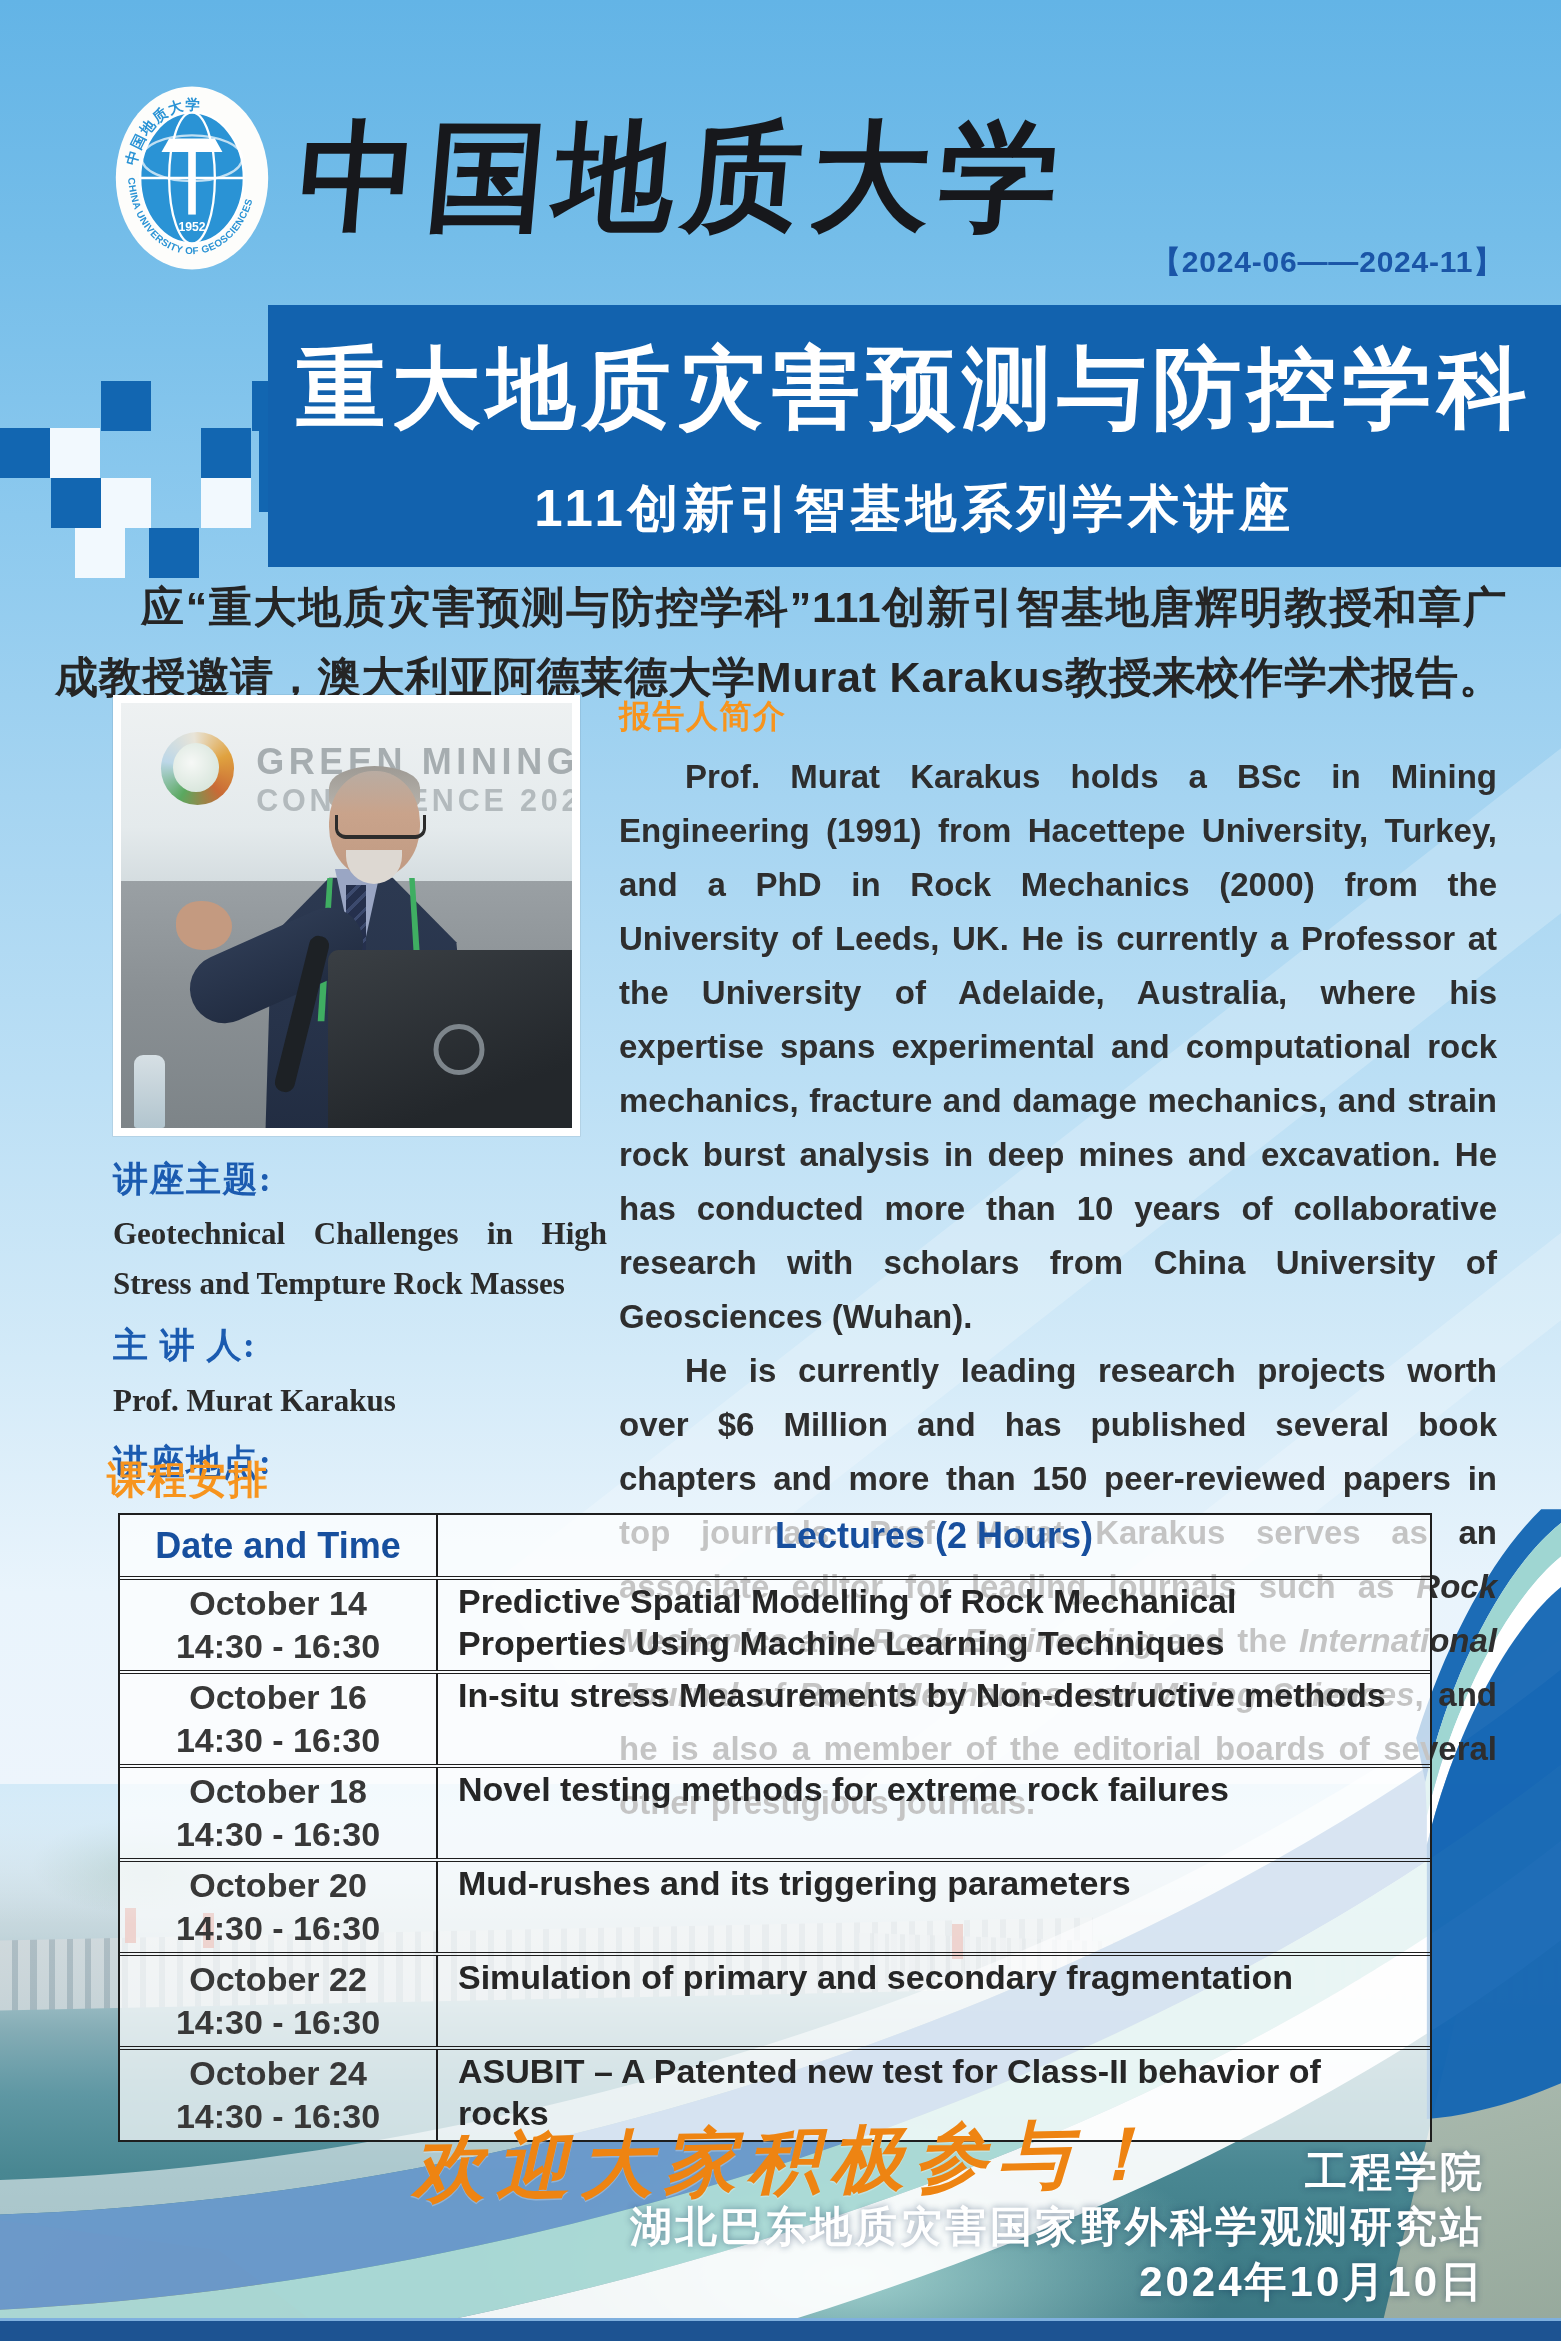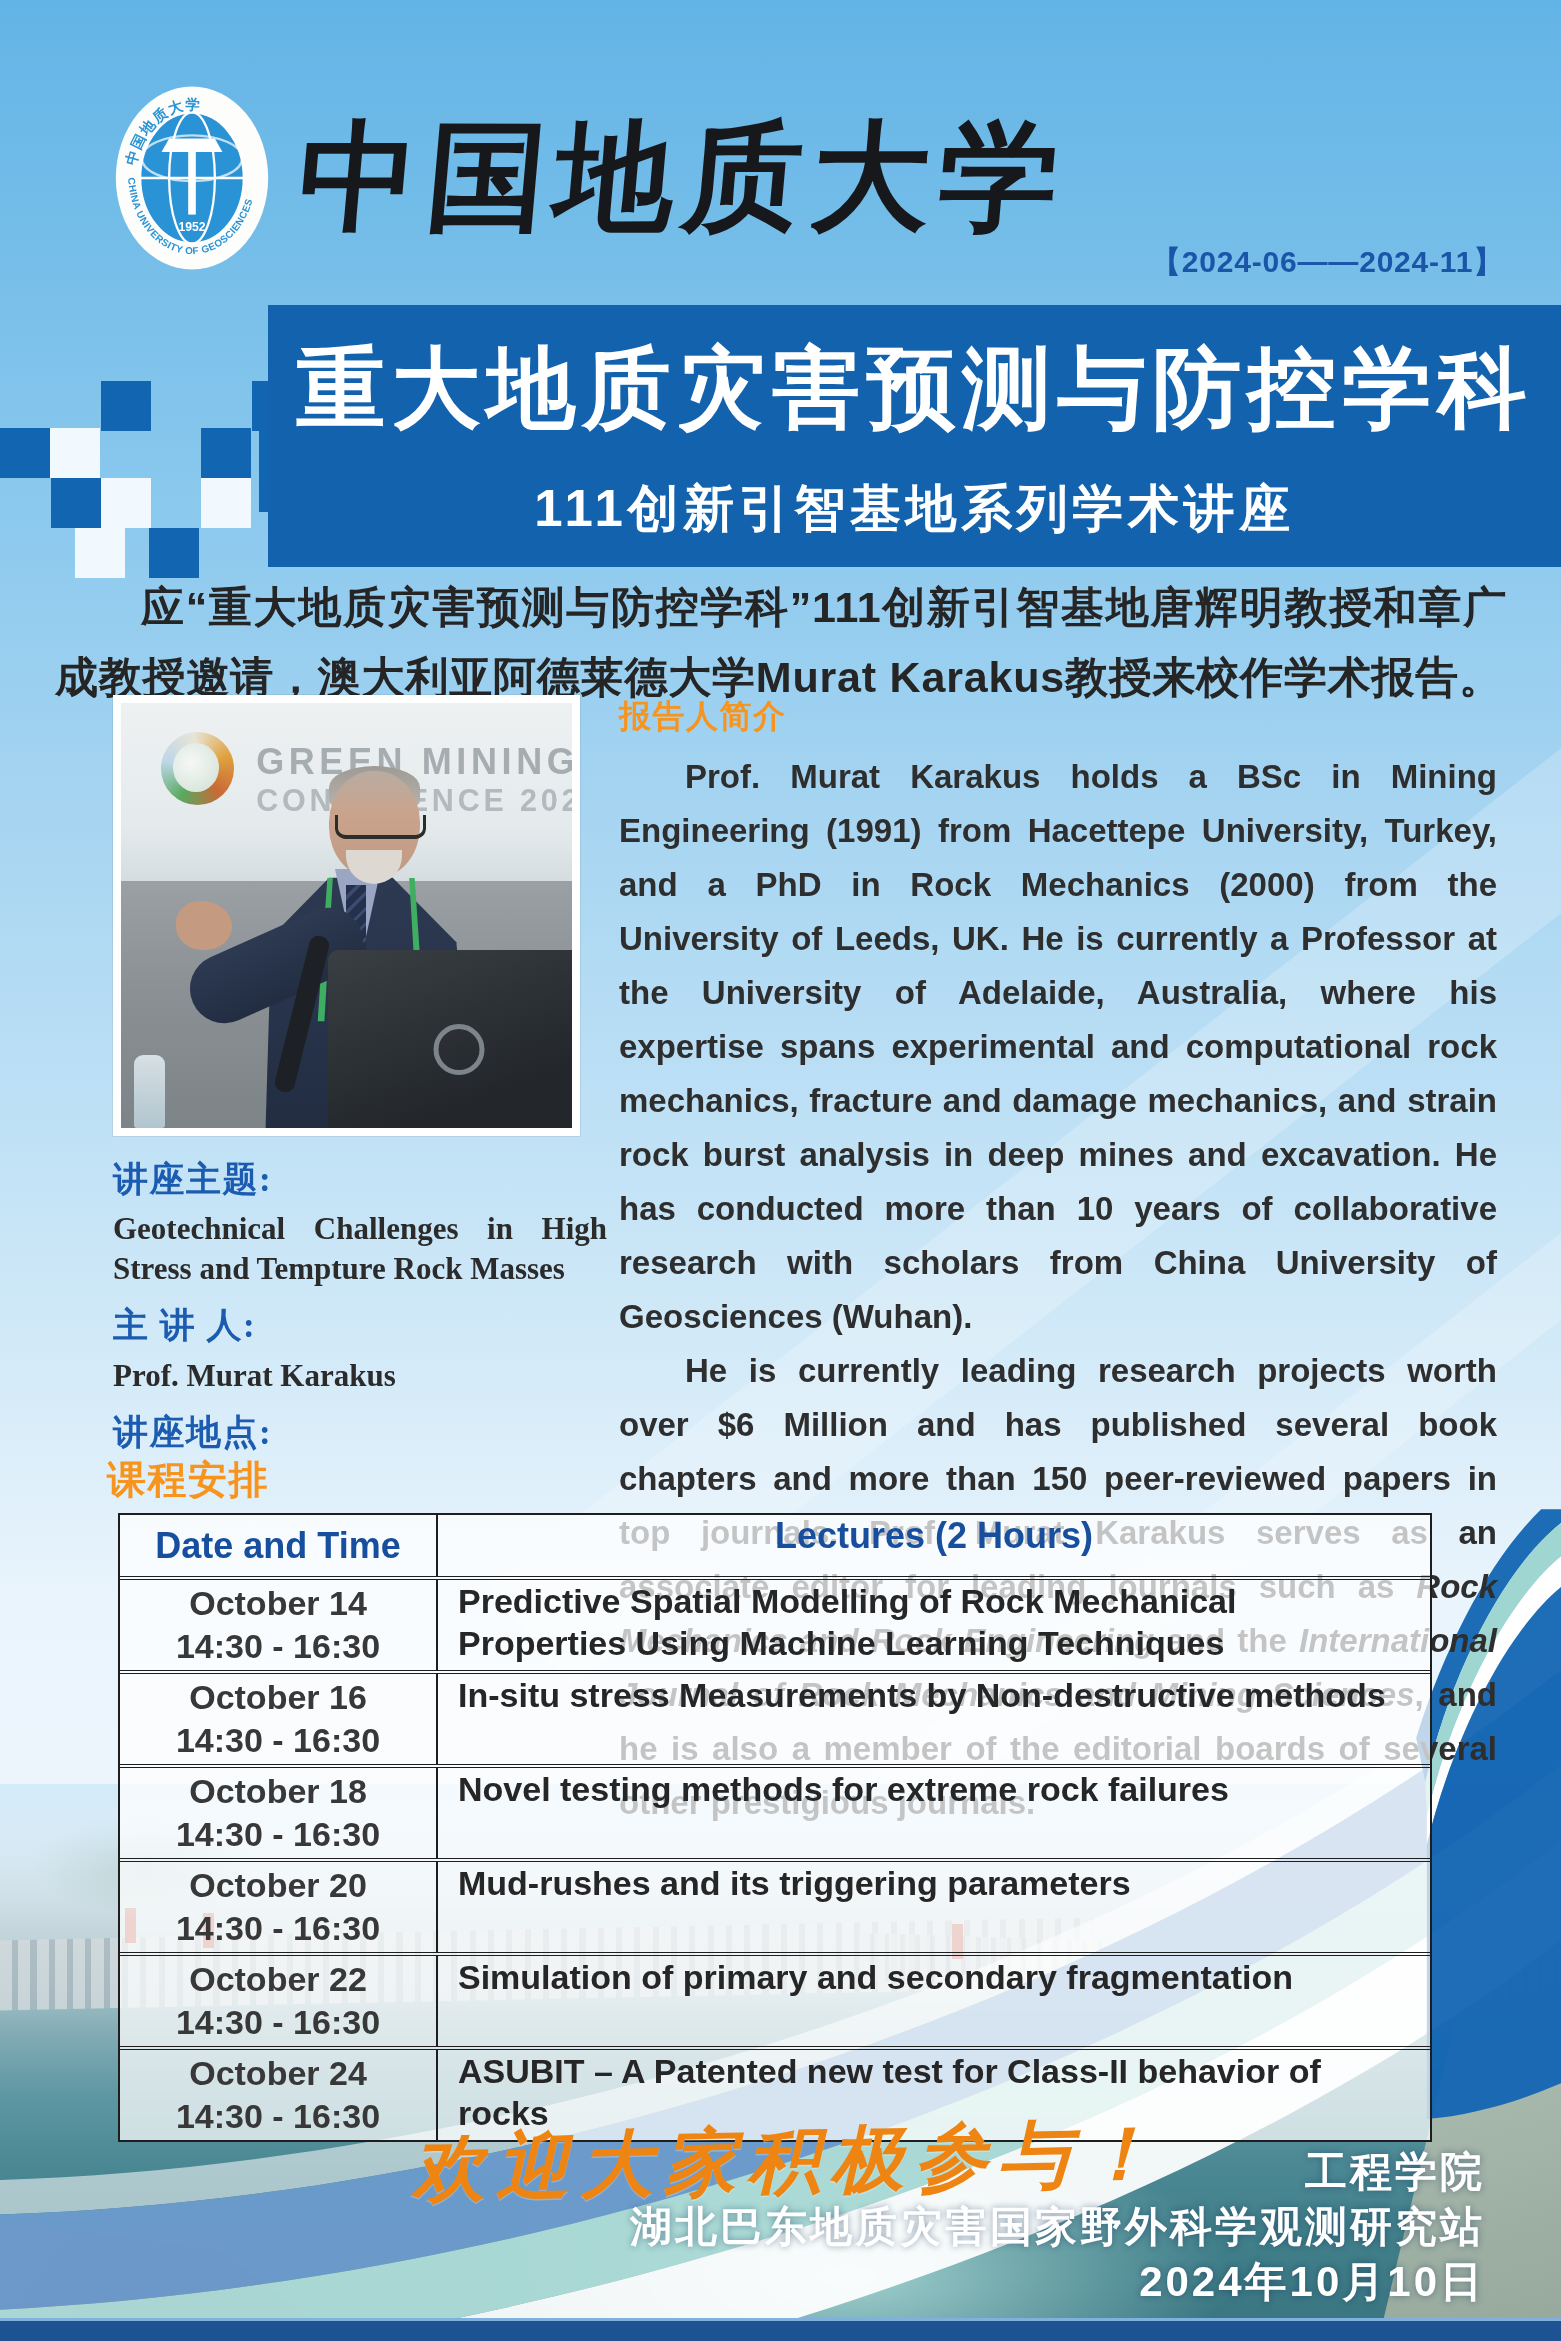--- a/index.html
+++ b/index.html
@@ -99,21 +99,21 @@
     background:linear-gradient(180deg,#dfe9ee,#b8ccd6);opacity:.9;}
   
   .profile-heading{position:absolute;left:619px;top:695px;font-size:32px;font-weight:800;color:#f7941d;letter-spacing:1.5px;}
   .bio{position:absolute;left:619px;top:750px;width:878px;color:#2e2e2e;
     font-size:33px;line-height:54px;font-weight:600;text-align:justify;}
   .bio p{margin:0;text-indent:2em;}
   .bio i{font-weight:600;}
   
   .linfo{position:absolute;left:113px;top:1142px;width:494px;font-family:Liberation Serif, serif;}
   .linfo .lab{font-size:35px;font-weight:800;color:#1b5bb0;margin-top:13.7px;letter-spacing:1.5px;}
-  .linfo .val{font-size:31px;font-weight:800;color:#2b2b2b;line-height:40px;text-align:justify;margin-top:6.1px;}
+  .linfo .val{font-size:31px;font-weight:800;color:#2b2b2b;line-height:50px;text-align:justify;margin-top:6.1px;}
   
   .sched-heading{position:absolute;left:107px;top:1453px;font-size:39px;font-weight:800;color:#f7941d;letter-spacing:1.5px;}
   .table{position:absolute;left:118px;top:1513px;width:1310px;border:2.3px solid #1e1e1e;
     background:rgba(255,255,255,.72);}
   .trow{display:flex;border-top:4.6px double #1e1e1e;}
   .trow:first-child{border-top:none;}
   .thead{height:61px;}
   .tbody-row{height:90px;}
   .c-date{width:316px;border-right:2.3px solid #1e1e1e;display:flex;flex-direction:column;
     align-items:center;justify-content:center;}

